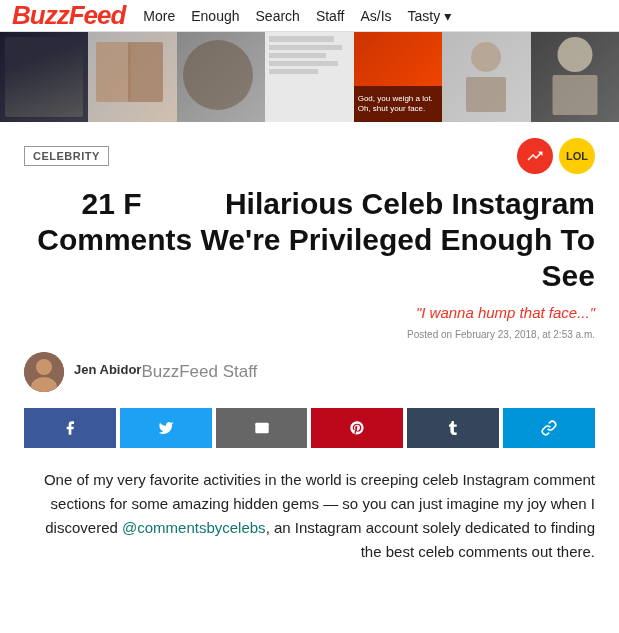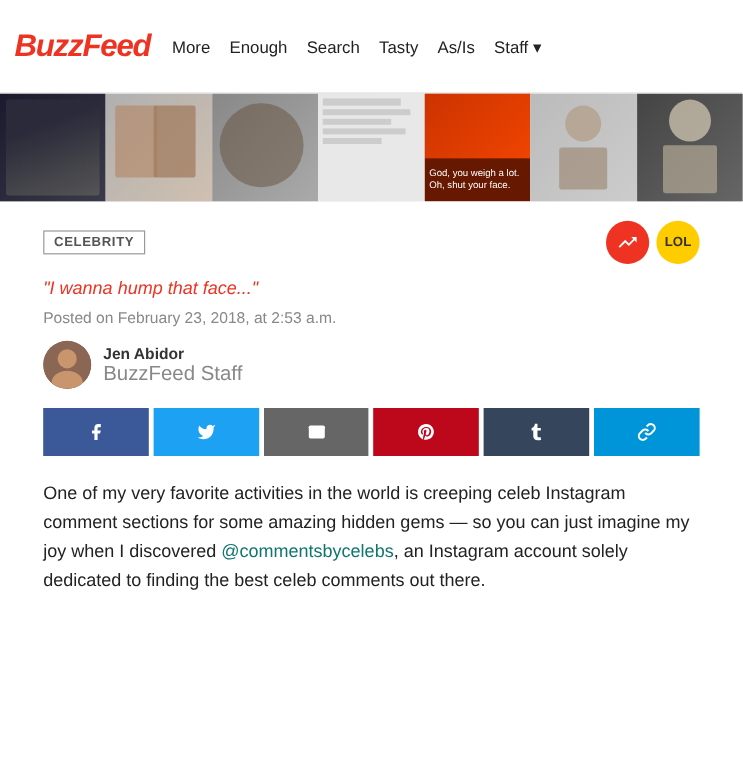--- a/index.html
+++ b/index.html
@@ -2,21 +2,21 @@
 <html><head>
   <meta charset="utf-8">
   <style>
     * { margin: 0; padding: 0; box-sizing: border-box; }
     body { font-family: Arial, sans-serif; background: #fff; width: 619px; overflow-x: hidden; }
 
     
     .header {
       display: flex;
       align-items: center;
-      padding: 23px 12px;
+      padding: 0 12px;
       border-bottom: 1px solid #e0e0e0;
       gap: 18px;
     }
     .logo {
       font-size: 26px;
       font-weight: 900;
       color: #ee3322;
       letter-spacing: -1px;
       font-style: italic;
     }
@@ -64,21 +64,22 @@
     .strip-item-1 { background: linear-gradient(135deg, #2a2a2a 0%, #555 100%); }
     .strip-item-2 { background: linear-gradient(135deg, #bbb 0%, #999 100%); }
     .strip-item-3 { background: linear-gradient(135deg, #888 0%, #aaa 100%); }
     .strip-item-4 { background: linear-gradient(135deg, #ccc 0%, #ddd 100%); }
     .strip-item-5 { background: linear-gradient(135deg, #cc3300 0%, #cc3300 50%, #eee 50%); }
     .strip-item-6 { background: linear-gradient(135deg, #bbb 0%, #ccc 100%); }
     .strip-item-7 { background: linear-gradient(135deg, #555 0%, #777 100%); }
 
     
     .main-content {
-      padding: 16px 36px;
+      padding: 16px 24px;
+      text-align: right;
     }
 
     
     .category-row {
       display: flex;
       align-items: center;
       justify-content: space-between;
       margin-bottom: 12px;
     }
     .category-badge {
@@ -132,21 +133,21 @@
     
     .article-subtitle {
       font-size: 15px;
       color: #ee3322;
       font-style: italic;
       margin-bottom: 8px;
     }
 
     
     .post-meta {
-      font-size: 13px;
+      font-size: 10px;
       color: #888;
       margin-bottom: 12px;
     }
 
     
     .author-row {
       display: flex;
       align-items: center;
       gap: 10px;
       margin-bottom: 16px;
@@ -156,21 +157,21 @@
       height: 40px;
       border-radius: 50%;
       background: linear-gradient(135deg, #8B6655 0%, #6B4433 100%);
       overflow: hidden;
       display: flex;
       align-items: center;
       justify-content: center;
       color: #c8956c;
       font-size: 20px;
     }
-    .author-info { display: flex; flex-direction: column; }
+    .author-info { display: flex; }
     .author-name {
       font-size: 13px;
       font-weight: 700;
       color: #333;
     }
     .author-role {
       font-size: 17px;
       color: #888;
     }
 
@@ -210,23 +211,23 @@
   </style>
 </head>
 <body>
 
 <header class="header">
   <div class="logo">BuzzFeed</div>
   <nav class="nav-links">
     <a class="nav-link" href="#">More</a>
     <a class="nav-link" href="#">Enough</a>
     <a class="nav-link" href="#">Search</a>
-    <a class="nav-link" href="#">Tasty</a>
+    <a class="nav-link" href="#">Staff</a>
     <a class="nav-link" href="#">As/Is</a>
-    <span class="more-link">Staff ▾</span>
+    <span class="more-link">Tasty ▾</span>
   </nav>
 </header>
 
 <div class="image-strip">
   <div class="strip-item strip-item-1">
     <div style="position:absolute;inset:0;background:linear-gradient(135deg,#1a1a2e,#3a3a4a);"></div>
     <div style="position:absolute;top:5px;left:5px;right:5px;bottom:5px;background:linear-gradient(160deg,#2a2a3a 30%,#555 100%);border-radius:2px;"></div>
   </div>
   <div class="strip-item strip-item-2">
     <div style="position:absolute;inset:0;background:linear-gradient(135deg,#b0b0b0,#d0c0b0);"></div>
@@ -273,20 +274,23 @@
     <div class="badge-icons">
       <div class="badge-trending">
         <svg width="18" height="18" viewBox="0 0 24 24" fill="white">
           <path d="M16 6l2.29 2.29-4.88 4.88-4-4L2 16.59 3.41 18l6-6 4 4 6.3-6.29L22 12V6z"></path>
         </svg>
       </div>
       <div class="badge-lol">LOL</div>
     </div>
   </div>
 
+  <h1 class="article-title">
+    <span>21 F&nbsp;&nbsp;&nbsp;&nbsp;&nbsp;&nbsp;&nbsp;&nbsp;&nbsp;&nbsp;</span><span>Hilarious Celeb Instagram Comments We're Privileged Enough To See</span>
+  </h1>
 
   <div class="article-subtitle">"I wanna hump that face..."</div>
 
   <div class="post-meta">Posted on February 23, 2018, at 2:53 a.m.</div>
 
   <div class="author-row">
     <div class="author-avatar">
       <svg width="40" height="40" viewBox="0 0 40 40">
         <circle cx="20" cy="20" r="20" fill="#8B6655"></circle>
         <circle cx="20" cy="15" r="8" fill="#c8956c"></circle>

